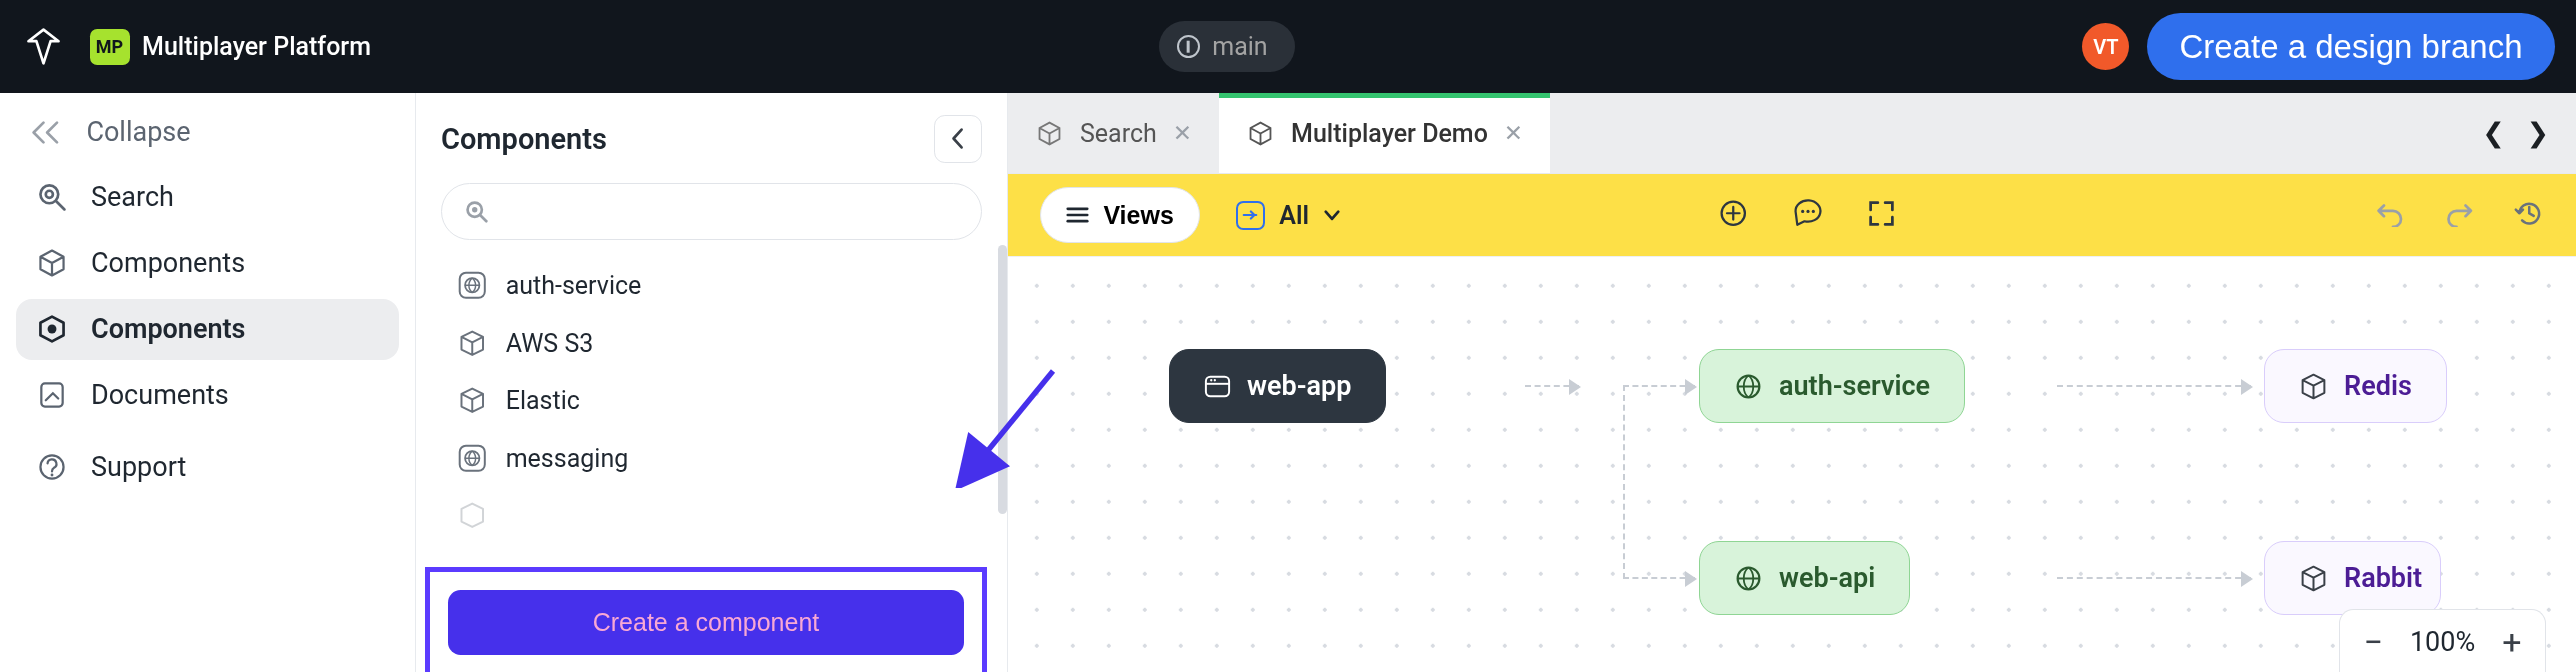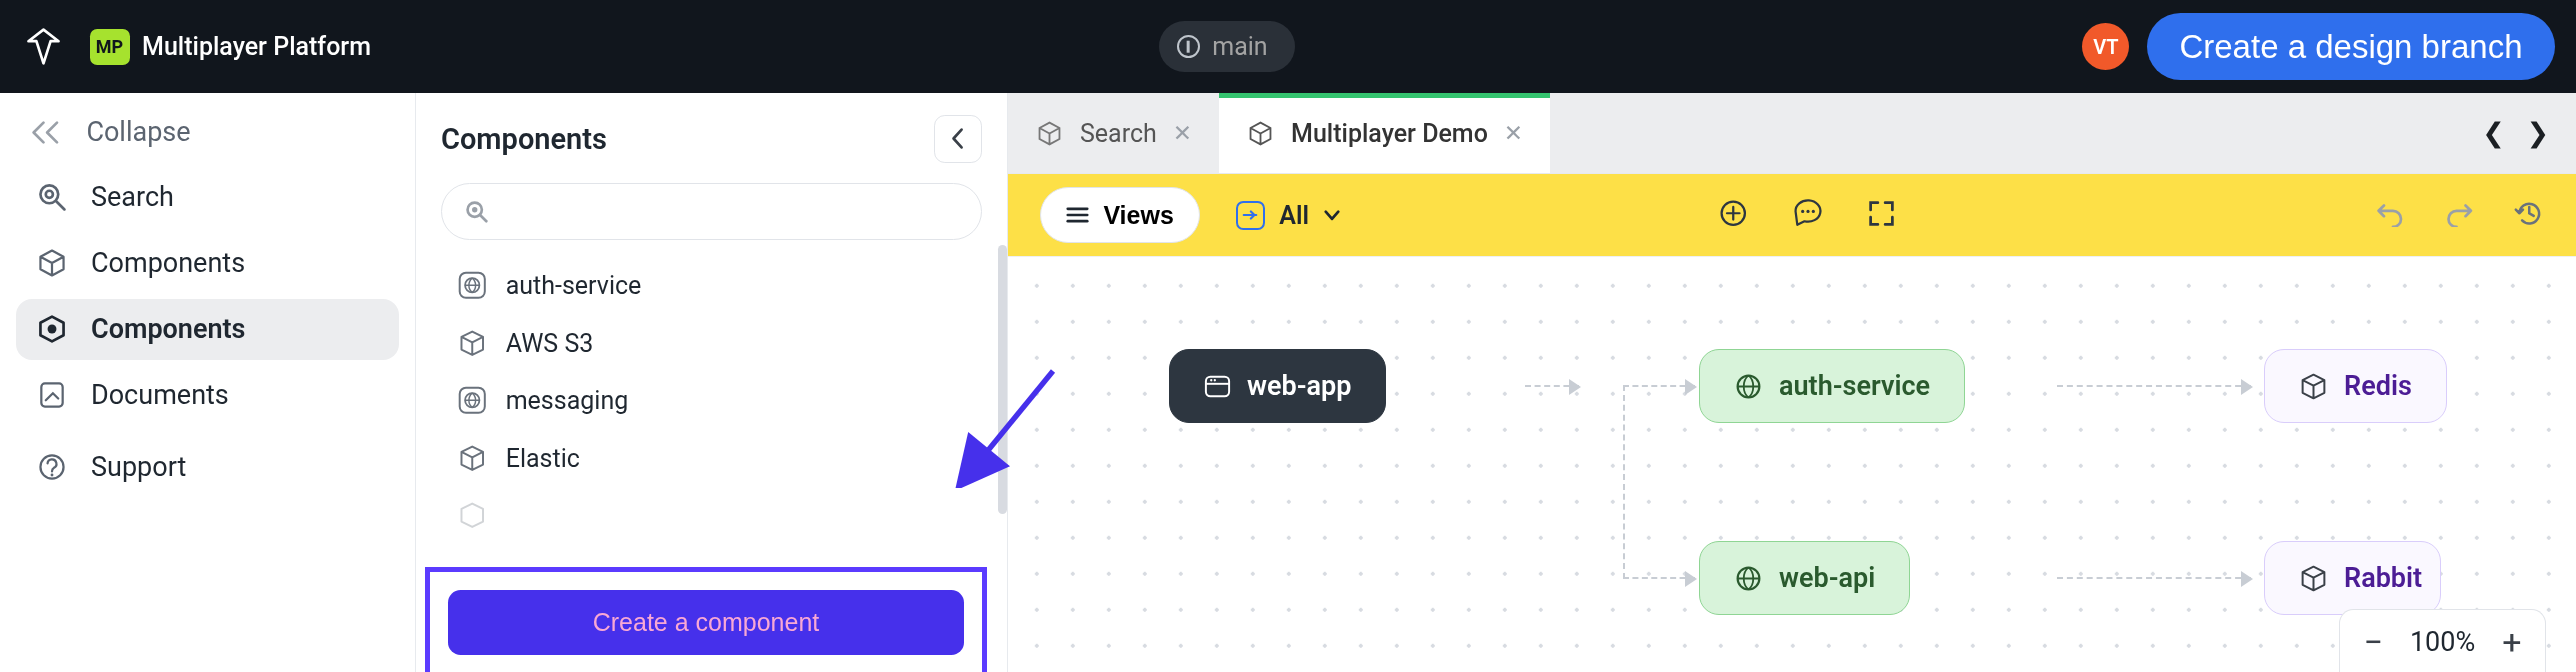--- a/index.html
+++ b/index.html
@@ -179,31 +179,31 @@
         <span>auth-service</span>
       </div>
       <div class="citem">
         <svg width="30.5" height="30.5" viewBox="0 0 34 34">
             <path d="M17 4 L29 10 L29 24 L17 30 L5 24 L5 10 Z M5 10 L17 16 L29 10 M17 16 L17 30" fill="none" stroke="#6a727c" stroke-width="2.2" stroke-linejoin="round"></path>
           </svg>
         <span>AWS S3</span>
       </div>
       <div class="citem">
         <svg width="30.5" height="30.5" viewBox="0 0 34 34">
+            <path d="M17 4 L29 10 L29 24 L17 30 L5 24 L5 10 Z M5 10 L17 16 L29 10 M17 16 L17 30" fill="none" stroke="#6a727c" stroke-width="2.2" stroke-linejoin="round"></path>
+          </svg>
+        <span>Elastic</span>
+      </div>
+      <div class="citem">
+        <svg width="30.5" height="30.5" viewBox="0 0 34 34">
             <rect x="3" y="3" width="28" height="28" rx="7" fill="none" stroke="#6a727c" stroke-width="2.2"></rect>
             <circle cx="17" cy="17" r="8" fill="none" stroke="#6a727c" stroke-width="2"></circle>
             <path d="M9 17 h16 M17 9 c5 4 5 12 0 16 M17 9 c-5 4 -5 12 0 16" fill="none" stroke="#6a727c" stroke-width="1.6"></path>
           </svg>
         <span>messaging</span>
-      </div>
-      <div class="citem">
-        <svg width="30.5" height="30.5" viewBox="0 0 34 34">
-            <path d="M17 4 L29 10 L29 24 L17 30 L5 24 L5 10 Z M5 10 L17 16 L29 10 M17 16 L17 30" fill="none" stroke="#6a727c" stroke-width="2.2" stroke-linejoin="round"></path>
-          </svg>
-        <span>Elastic</span>
       </div>
       <div class="citem" style="opacity:.3">
         <svg width="30.5" height="30.5" viewBox="0 0 34 34">
             <path d="M17 4 L29 10 L29 24 L17 30 L5 24 L5 10 Z" fill="none" stroke="#6a727c" stroke-width="2.2" stroke-linejoin="round"></path>
           </svg>
       </div>
     </div>
 
     <div class="scroll-thumb"></div>
 

